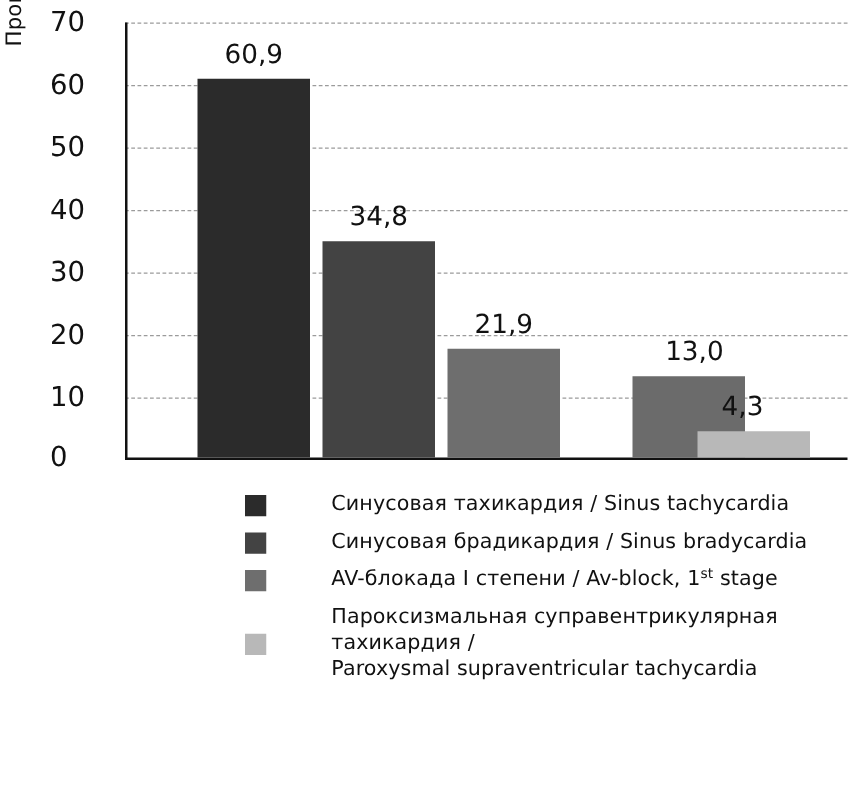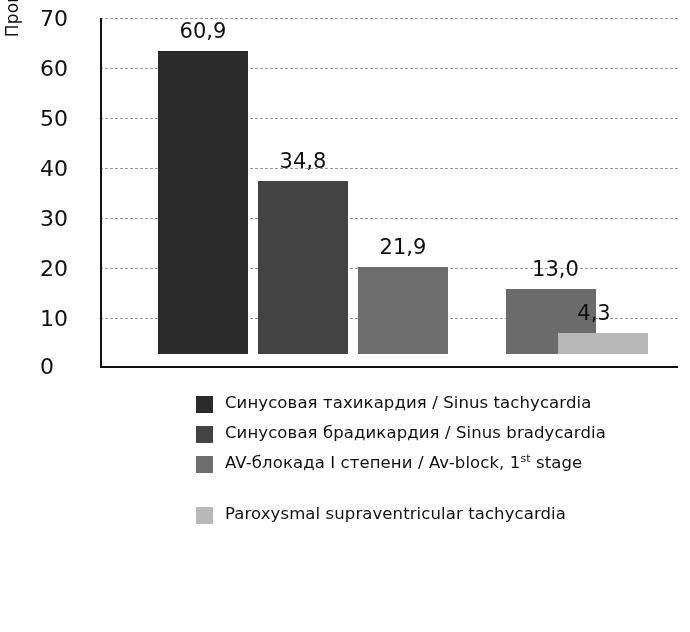--- a/index.html
+++ b/index.html
@@ -79,21 +79,21 @@
 
   .bars {
     position: absolute;
     left: 102px;
     top: 18px;
     width: 576px;
     height: 348px;
   }
   .bar {
     position: absolute;
-    bottom: 12px;
+    bottom: 0;
   }
   .bar-value {
     position: absolute;
     left: 0;
     width: 100%;
     top: -30px;
     text-align: center;
     font-size: 21px;
     line-height: 21px;
     color: #111111;
@@ -102,22 +102,23 @@
 
   
   .legend {
     position: absolute;
     left: 196px;
     top: 392px;
     width: 480px;
   }
   .legend-row {
     display: flex;
-    align-items: flex-end;
+    align-items: center;
     margin-bottom: 9px;
+    gap: 40px;
   }
   .legend-swatch {
     width: 17px;
     height: 17px;
     flex: 0 0 17px;
     margin-top: 3px;
     margin-right: 12px;
   }
   .legend-text {
     font-size: 16.5px;
@@ -201,19 +202,19 @@
     </div>
     <div class="legend-row">
       <span class="legend-swatch" style="background: rgb(110, 110, 110);"></span>
       <span class="legend-text">
         <span>AV-блокада I степени / Av-block, 1</span><span class="sup">st</span><span> stage</span>
       </span>
     </div>
     <div class="legend-row">
       <span class="legend-swatch" style="background: rgb(184, 184, 184);"></span>
       <span class="legend-text">
-        <br>
+        <span>Пароксизмальная суправентрикулярная тахикардия /</span><br>
         <span>Paroxysmal supraventricular tachycardia</span>
       </span>
     </div>
   </div>
 
 </div>
 
 </body></html>

